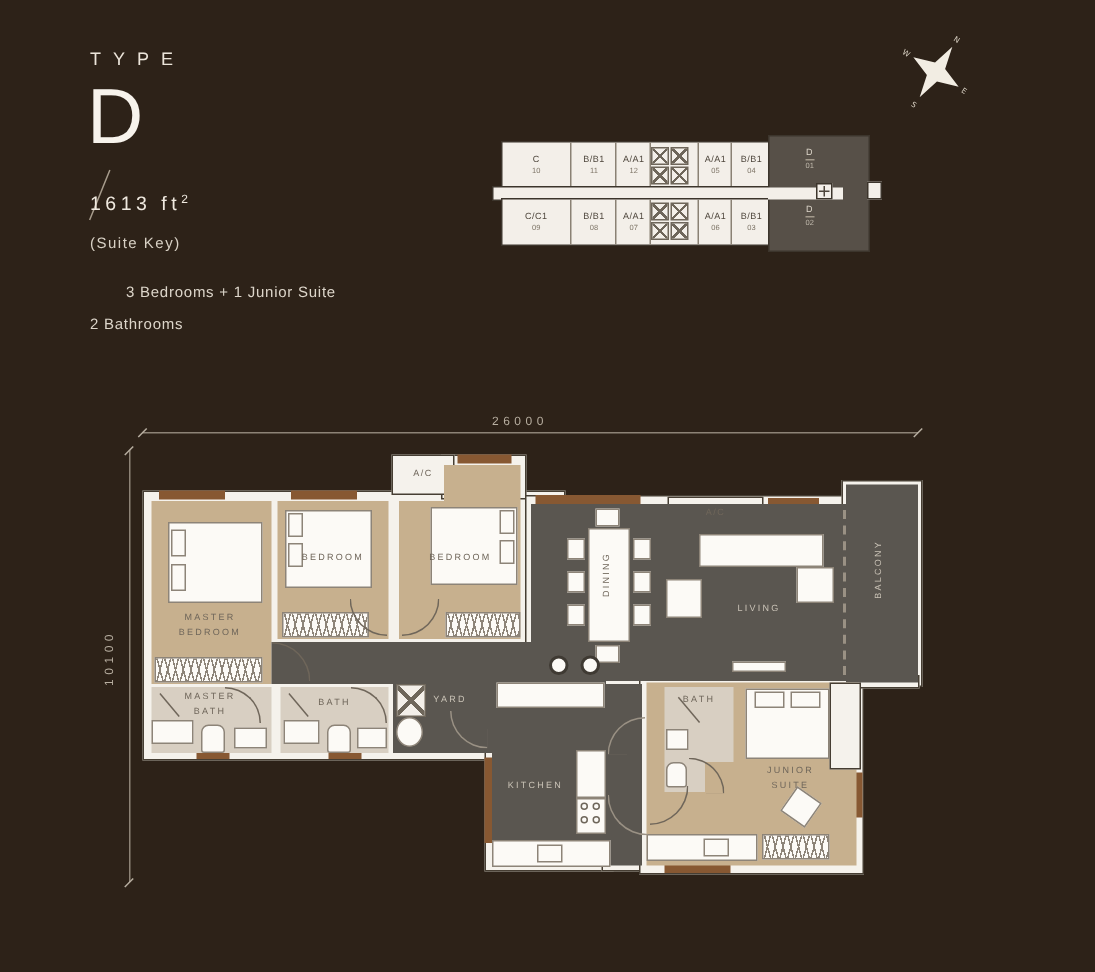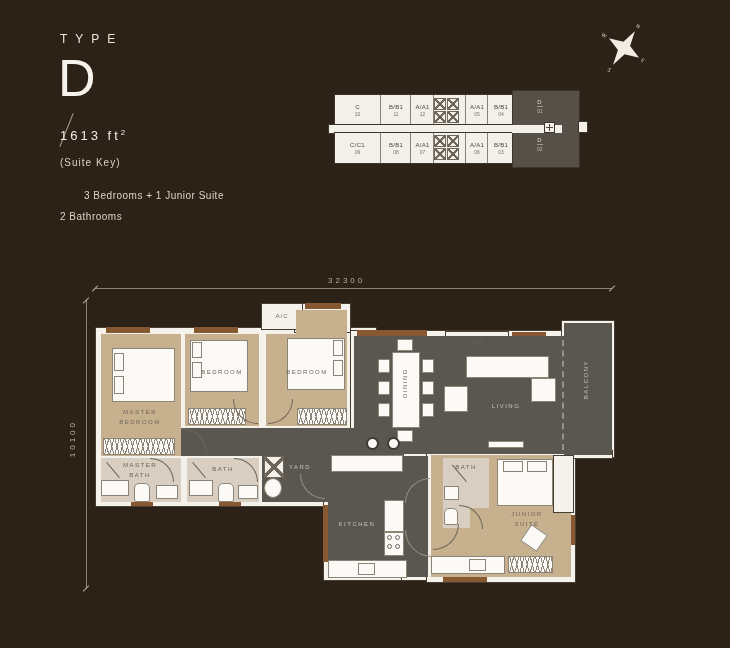--- a/index.html
+++ b/index.html
@@ -159,21 +159,21 @@
     <div class="abs" style="left:24px;top:46px;">
       <div class="kp-dl">D</div>
       <div class="kp-dn">02</div>
     </div>
     <div class="abs" style="left:-1px;top:34px;width:50px;height:8px;background:#f3efe9;"></div>
   </div>
   <div class="entry-cross" style="left:212px;top:34px;"></div>
   <div class="abs" style="left:246px;top:33px;width:8px;height:10px;background:#f3efe9;border:1px solid #3c352c;"></div>
 </div>
 
-<div class="abs dim" style="left:328px;top:276px;">32300</div>
+<div class="abs dim" style="left:328px;top:276px;">26000</div>
 <div class="abs dimline-h" style="left:95px;top:288px;width:517px;"></div>
 <div class="abs tick" style="left:91px;top:288px;"></div>
 <div class="abs tick" style="left:608px;top:288px;"></div>
 <div class="abs rl-vert dim" style="left:68px;top:420px;letter-spacing:3px;font-size:8px;">10100</div>
 <div class="abs dimline-v" style="left:86px;top:300px;height:288px;"></div>
 <div class="abs tick" style="left:82px;top:300px;"></div>
 <div class="abs tick" style="left:82px;top:588px;"></div>
 
 <div class="abs white" style="left:95px;top:327px;width:282px;height:180px;"></div>
 <div class="abs white" style="left:294px;top:303px;width:57px;height:30px;"></div>

